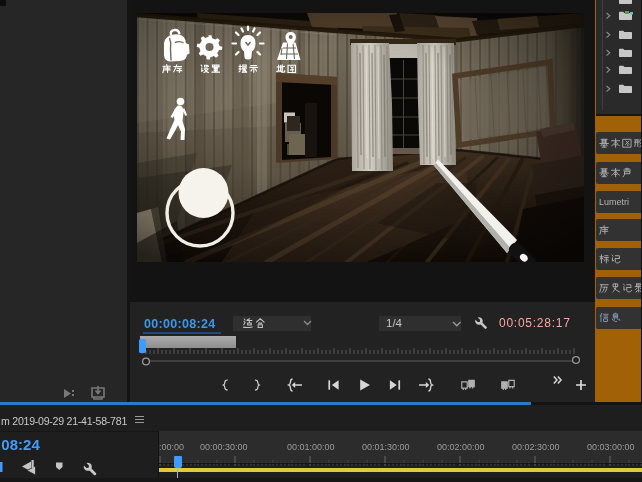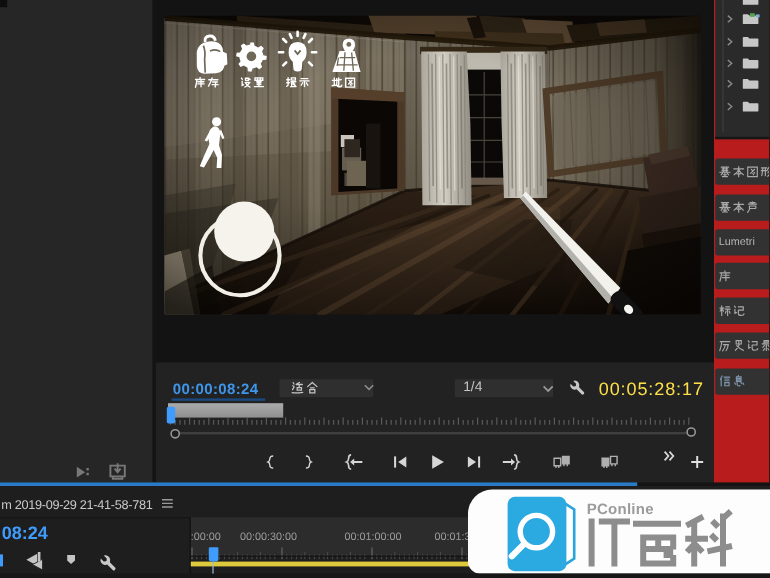--- a/index.html
+++ b/index.html
@@ -2,21 +2,21 @@
 <html><head><meta charset="utf-8">
 <style>
 html,body{margin:0;padding:0;background:#141414;}
 #root{position:relative;width:642px;height:482px;overflow:hidden;background:#141414;
  font-family:"Liberation Sans",sans-serif;}
 .abs{position:absolute;}
 #leftpanel{left:0;top:0;width:127px;height:402px;background:#272626;}
 #monitor{left:130px;top:0;width:465px;height:402px;background:#222222;}
 #vidsurround{left:0;top:0;width:465px;height:302px;background:#131313;}
 #video{left:7px;top:13px;width:447px;height:249px;}
-#rightpanel{left:595px;top:0;width:46px;height:402px;background:#b91c1c;}
+#rightpanel{left:595px;top:0;width:46px;height:402px;background:#a16207;}
 #blueline{left:0;top:402px;width:531px;height:3px;background:#2a7ac6;}
 #timeline{left:0;top:405px;width:642px;height:77px;background:#1e1e1e;}
 #wm{left:390px;top:408px;width:252px;height:70px;background:#fdfdfd;border-radius:20px 0 0 10px;}
 .tc{color:#3f9cfc;font-weight:bold;}
 .rrow{position:absolute;left:1px;width:45px;height:22px;background:#323232;border-radius:2px 0 0 2px;}
 .gtxt{color:#c6c6c6;}
 </style></head>
 <body>
 <div id="root">
   <div class="abs" id="leftpanel"></div>
@@ -261,21 +261,21 @@
     <div class="abs gtxt" style="left:256px;top:317px;font-size:11.5px">1/4</div>
     <svg class="abs" style="left:321px;top:319px" width="12" height="10">
         <path d="M2 3 L5.8 6.8 L9.6 3" stroke="#9a9a9a" stroke-width="1.4" fill="none"></path>
       </svg>
     <svg class="abs" style="left:343px;top:316px" width="18" height="16" viewBox="0 0 18 16">
       <g transform="translate(8.5,7.5) rotate(-45) scale(.82)">
         <path d="M-2 -8.5 L-2 -4.5 L0 -2.8 L2 -4.5 L2 -8.5 A4.6 4.6 0 1 1 -2 -8.5 Z" fill="#c6c6c6"></path>
         <rect x="-1.6" y="-3" width="3.2" height="11.5" rx="1.4" fill="#c6c6c6"></rect>
       </g>
     </svg>
-    <div class="abs" style="left:369px;top:316px;font-size:15px;color:#fde047;letter-spacing:.75px">00:05:28:17</div>
+    <div class="abs" style="left:369px;top:316px;font-size:12px;color:#fca5a5;letter-spacing:.75px">00:05:28:17</div>
 
     <div class="abs" style="left:10px;top:336px;width:96px;height:12px;background:linear-gradient(#ababab,#8f8f8f)"></div>
     <svg class="abs" style="left:10px;top:336px" width="437" height="20" viewBox="0 0 437 20">
       <g stroke="#5a5a5a" stroke-width="1">
         <path d="M2 12 V18 M6 14 V18 M10 14 V18 M14 14 V18 M18 12 V18 M22 14 V18 M26 14 V18 M30 14 V18 M34 12 V18 M38 14 V18 M42 14 V18 M46 14 V18 M50 12 V18 M54 14 V18 M58 14 V18 M62 14 V18 M66 12 V18 M70 14 V18 M74 14 V18 M78 14 V18 M82 12 V18 M86 14 V18 M90 14 V18 M94 14 V18 M98 12 V18 M102 14 V18 M106 14 V18 M110 14 V18 M114 12 V18 M118 14 V18 M122 14 V18 M126 14 V18 M130 12 V18 M134 14 V18 M138 14 V18 M142 14 V18 M146 12 V18 M150 14 V18 M154 14 V18 M158 14 V18 M162 12 V18 M166 14 V18 M170 14 V18 M174 14 V18 M178 12 V18 M182 14 V18 M186 14 V18 M190 14 V18 M194 12 V18 M198 14 V18 M202 14 V18 M206 14 V18 M210 12 V18 M214 14 V18 M218 14 V18 M222 14 V18 M226 12 V18 M230 14 V18 M234 14 V18 M238 14 V18 M242 12 V18 M246 14 V18 M250 14 V18 M254 14 V18 M258 12 V18 M262 14 V18 M266 14 V18 M270 14 V18 M274 12 V18 M278 14 V18 M282 14 V18 M286 14 V18 M290 12 V18 M294 14 V18 M298 14 V18 M302 14 V18 M306 12 V18 M310 14 V18 M314 14 V18 M318 14 V18 M322 12 V18 M326 14 V18 M330 14 V18 M334 14 V18 M338 12 V18 M342 14 V18 M346 14 V18 M350 14 V18 M354 12 V18 M358 14 V18 M362 14 V18 M366 14 V18 M370 12 V18 M374 14 V18 M378 14 V18 M382 14 V18 M386 12 V18 M390 14 V18 M394 14 V18 M398 14 V18 M402 12 V18 M406 14 V18 M410 14 V18 M414 14 V18 M418 12 V18 M422 14 V18 M426 14 V18 M430 14 V18 M434 12 V18"></path>
       </g>
     </svg>
     <div class="abs" style="left:9px;top:339px;width:7px;height:14px;background:#3f9cfc;border-radius:1.5px"></div>
     <div class="abs" style="left:16px;top:360px;width:430px;height:1.5px;background:#3f3f3f"></div>
     <svg class="abs" style="left:8px;top:353px" width="446" height="16">
@@ -416,40 +416,20 @@
         <path d="M35.5 11 L27 15.5 L35.5 20 Z" stroke="#232323" stroke-width=".8"></path>
         <rect x="31.5" y="5" width="2.2" height="8"></rect>
         <path d="M56 7.5 H62.5 V12 L59.2 15 L56 12 Z"></path>
       </g>
       <g transform="translate(90.5,14.5) rotate(-45) scale(.88)">
         <path d="M-2 -8.5 L-2 -4.5 L0 -2.8 L2 -4.5 L2 -8.5 A4.6 4.6 0 1 1 -2 -8.5 Z" fill="#c8c8c8"></path>
         <rect x="-1.6" y="-3" width="3.2" height="11.5" rx="1.4" fill="#c8c8c8"></rect>
       </g>
     </svg>
   </div>
-  <div class="abs" id="wm">
-    <svg width="252" height="70" viewBox="0 0 252 70">
-
-      <g>
-        <path d="M80 11 L88.5 16.5 L88.5 57.5 L80 63 Z" fill="#fff" stroke="#2ba3dc" stroke-width="2.2"></path>
-        <rect x="33" y="6" width="49" height="62" rx="6" fill="#2ba9e1"></rect>
-        <circle cx="57" cy="35" r="13.5" fill="none" stroke="#fff" stroke-width="4.5"></circle>
-        <line x1="47" y1="45" x2="36.5" y2="55.5" stroke="#fff" stroke-width="5.2" stroke-linecap="round"></line>
-      </g>
-      <text x="99" y="20.5" font-size="12.5" font-weight="bold" fill="#9b9b9b" font-family="Liberation Sans" letter-spacing=".2">PConline</text>
-
-      <g stroke="#8d8d8d" stroke-width="5" fill="none">
-        <path d="M103 24 V64"></path>
-        <path d="M109 26.5 H135 M122 29 V64"></path>
-        <path d="M137.5 28.5 H177.5 M143.5 40 H173.5 M146 40 V64 M143.5 61.5 H173.5 M171 40 V50 M171 64 V54.5 M171 54.5 H163 M158.5 40 V49.5 M143.5 49.5 H171"></path>
-        <path d="M196 22.5 L182 30 M188.5 26 V64 M181 41 H200 M189 45 L182.5 52 M188.5 45 L195.5 52"></path>
-        <path d="M203.5 26 L208.5 31 M202.5 37.5 L207.5 42.5 M199.5 51.5 L220 47 M212.5 20 V64 M212.5 24 L219 18"></path>
-      </g>
-    </svg>
-  </div>
   <div class="abs" style="left:0;top:478px;width:642px;height:4px;background:#171717"></div>
   <div class="abs" style="left:0;top:0;width:6px;height:6px;background:#0d0d0d"></div>
   <svg class="abs" style="left:60px;top:384px" width="55" height="18" viewBox="0 0 55 18">
     <g fill="#787878">
       <path d="M4 5 L11 9.5 L4 14 Z"></path>
       <rect x="12" y="6" width="2" height="2"></rect>
         <rect x="12" y="10" width="2" height="2"></rect>
       <path d="M32 4 H44 V13 H32 Z M34 13 V15 H42 V13" fill="none" stroke="#787878" stroke-width="1.6"></path>
       <path d="M38 2 V9 M35.5 6.5 L38 9.5 L40.5 6.5" fill="none" stroke="#787878" stroke-width="1.6"></path>
     </g>

